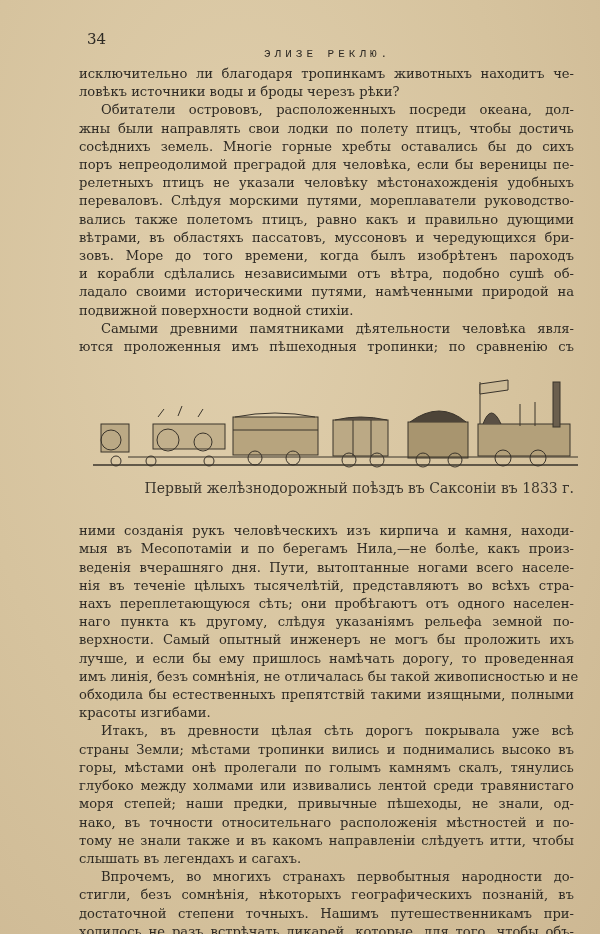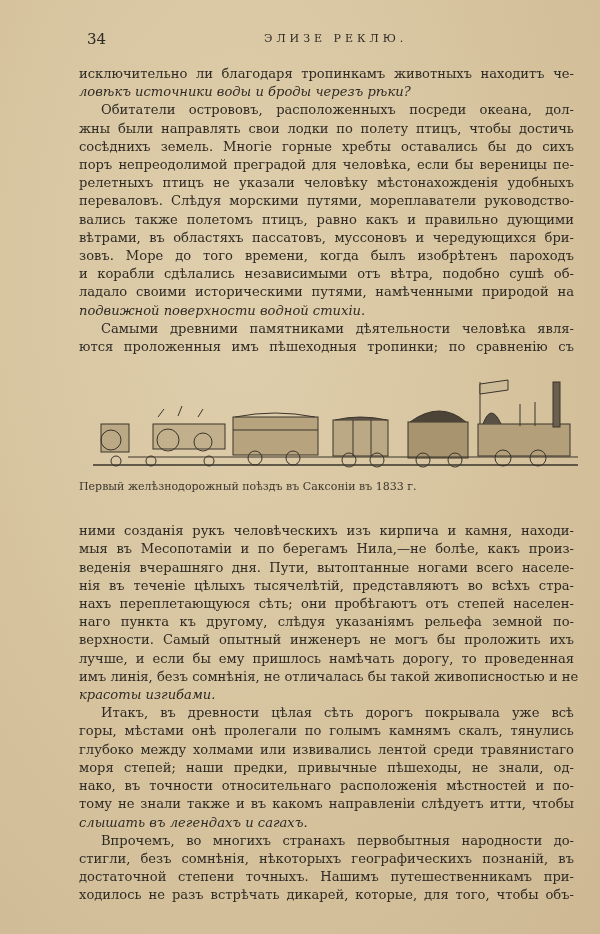--- a/index.html
+++ b/index.html
@@ -7,29 +7,29 @@
     width: 600px; height: 934px; overflow: hidden;
     background: #d9c7a3;
     background-image: radial-gradient(ellipse at 40% 30%, #e0cfad 0%, #d6c39e 55%, #cdb893 100%);
     font-family: "DejaVu Serif", serif;
     color: #2e2a24;
     position: relative;
   }
   .page { position: absolute; left: 79px; top: 30px; width: 495px; }
   .header { position: relative; height: 20px; font-size: 14px; }
   .page-number { position: absolute; left: 8px; top: 0; font-size: 15px; }
-  .running-title { position: absolute; left: 185px; top: 2px; font-size: 11px; letter-spacing: 4px; }
+  .running-title { position: absolute; left: 185px; top: 18px; font-size: 11px; letter-spacing: 4px; font-family: Liberation Mono, monospace; }
   .text { font-size: 13.1px; line-height: 18.2px; }
   .line { display: block; white-space: nowrap; text-align: justify; text-align-last: justify; }
-  .line.last { text-align-last: left; font-style: italic; }
+  .line.last { text-align-last: left; }
   .line.indent { text-indent: 22px; }
   .block1 { margin-top: 15px; }
   .figure { position: relative; height: 158px; margin-top: 2px; }
   .figure svg { position: absolute; left: 4px; top: 4px; }
-  .caption { position: absolute; left: 0; width: 495px; top: 122px; text-align: left; font-size: 11px; color: #3a352d; }
+  .caption { position: absolute; left: 0; width: 495px; top: 122px; text-align: right; font-size: 14px; color: #3a352d; }
   .block2 { margin-top: 6px; }
 </style>
 </head>
 <body>
 
 <div class="page">
   <div class="header">
     <span class="page-number">34</span>
     <span class="running-title">ЭЛИЗЕ РЕКЛЮ.</span>
   </div>
@@ -100,27 +100,29 @@
       </g>
     </svg>
     <div class="caption">Первый желѣзнодорожный поѣздъ въ Саксоніи въ 1833 г.</div>
   </div>
 
   <div class="text block2" id="block2">
       <span class="line">ними созданія рукъ человѣческихъ изъ кирпича и камня, находи-</span>
       <span class="line">мыя въ Месопотаміи и по берегамъ Нила,—не болѣе, какъ произ-</span>
       <span class="line">веденія вчерашняго дня. Пути, вытоптанные ногами всего населе-</span>
       <span class="line">нія въ теченіе цѣлыхъ тысячелѣтій, представляютъ во всѣхъ стра-</span>
-      <span class="line">нахъ переплетающуюся сѣть; они пробѣгаютъ отъ степей населен-</span>
+      <span class="line">нахъ переплетающуюся сѣть; они пробѣгаютъ отъ одного населен-</span>
       <span class="line">наго пункта къ другому, слѣдуя указаніямъ рельефа земной по-</span>
       <span class="line">верхности. Самый опытный инженеръ не могъ бы проложить ихъ</span>
       <span class="line">лучше, и если бы ему пришлось намѣчать дорогу, то проведенная</span>
       <span class="line">имъ линія, безъ сомнѣнія, не отличалась бы такой живописностью и не</span>
+      <span class="line">обходила бы естественныхъ препятствій такими изящными, полными</span>
       <span class="line last">красоты изгибами.</span>
       <span class="line indent">Итакъ, въ древности цѣлая сѣть дорогъ покрывала уже всѣ</span>
+      <span class="line">страны Земли; мѣстами тропинки вились и поднимались высоко въ</span>
       <span class="line">горы, мѣстами онѣ пролегали по голымъ камнямъ скалъ, тянулись</span>
       <span class="line">глубоко между холмами или извивались лентой среди травянистаго</span>
       <span class="line">моря степей; наши предки, привычные пѣшеходы, не знали, од-</span>
       <span class="line">нако, въ точности относительнаго расположенія мѣстностей и по-</span>
       <span class="line">тому не знали также и въ какомъ направленіи слѣдуетъ итти, чтобы</span>
       <span class="line last">слышать въ легендахъ и сагахъ.</span>
       <span class="line indent">Впрочемъ, во многихъ странахъ первобытныя народности до-</span>
       <span class="line">стигли, безъ сомнѣнія, нѣкоторыхъ географическихъ познаній, въ</span>
       <span class="line">достаточной степени точныхъ. Нашимъ путешественникамъ при-</span>
       <span class="line">ходилось не разъ встрѣчать дикарей, которые, для того, чтобы объ-</span>

